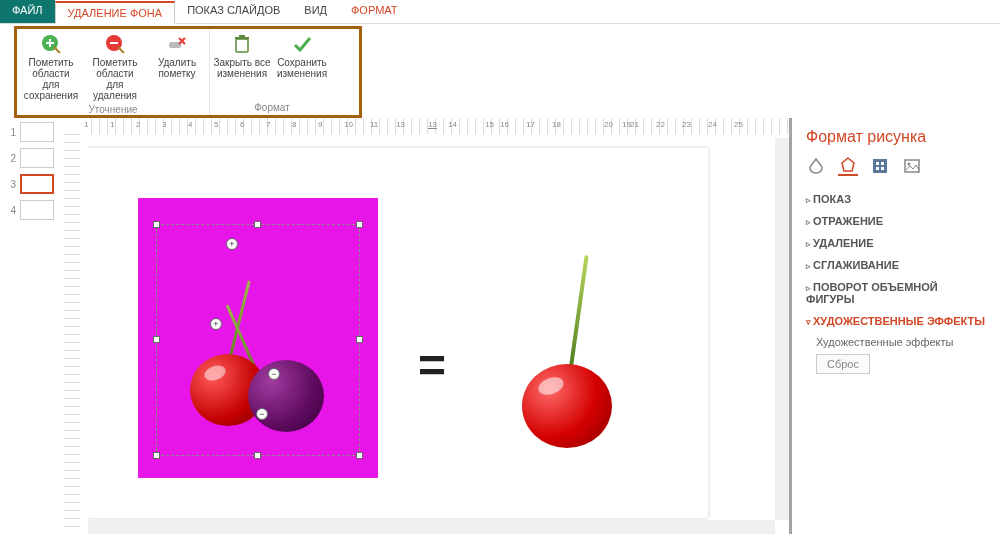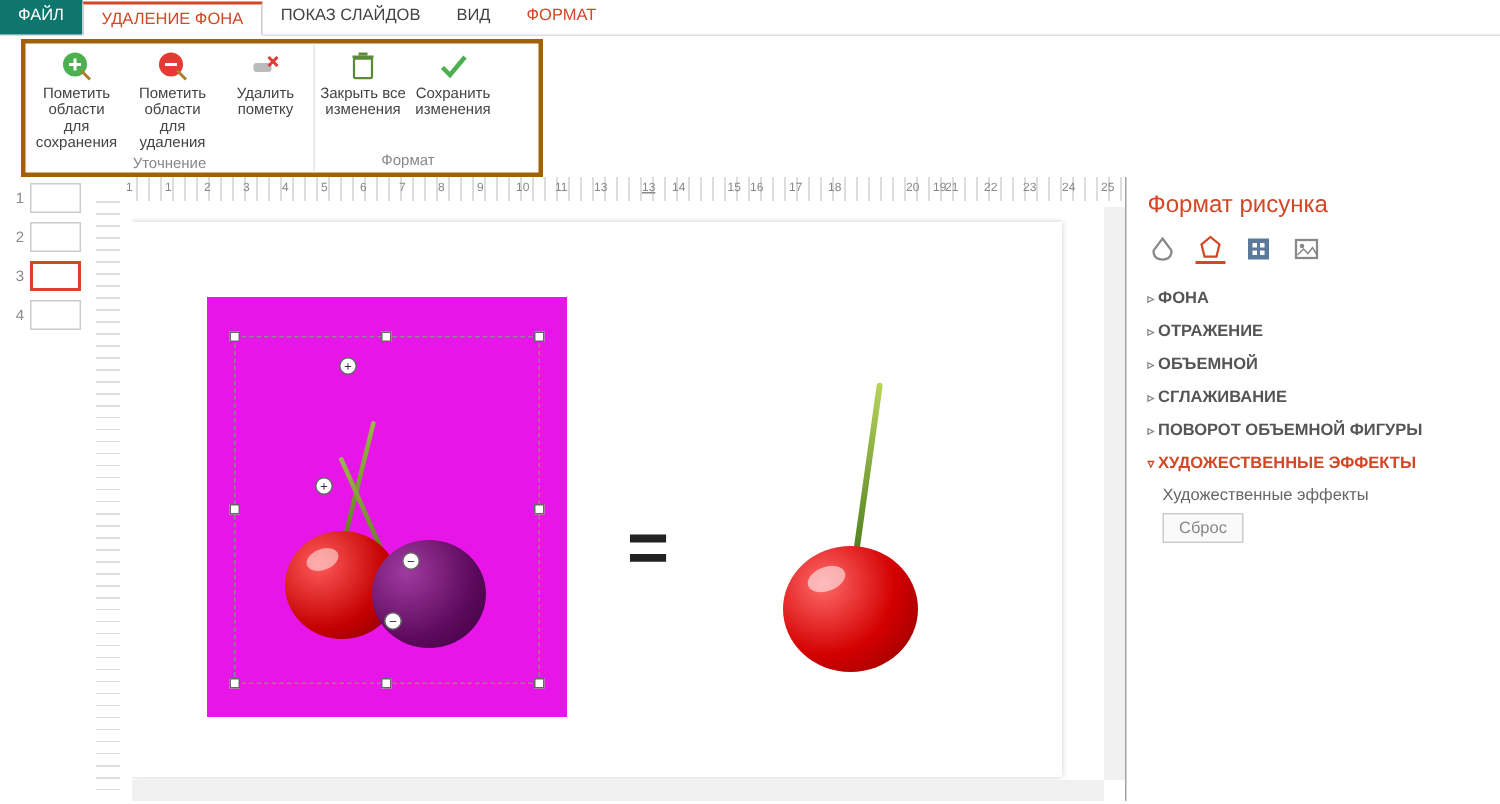--- a/index.html
+++ b/index.html
@@ -45,21 +45,21 @@
 .c1 .f2{width:76px;height:72px;background:radial-gradient(circle at 30% 30%,#a03ba0,#5e0a5e 60%,#3a003a);bottom:46px;left:110px}
 .mark{position:absolute;width:12px;height:12px;border-radius:50%;background:#fff;border:1px solid #666;font-size:9px;line-height:10px;text-align:center;color:#333}
 .eq{position:absolute;top:190px;left:330px;font-size:48px;font-weight:900;color:#222}
 .c2{position:absolute;top:100px;left:420px}
 .c2 .stem{height:120px;width:4px;background:linear-gradient(#b8d45a,#4a7a1e);bottom:74px;left:60px;transform:rotate(8deg)}
 .c2 .fruit{width:90px;height:84px;background:radial-gradient(circle at 30% 30%,#ff6a6a,#d40000 55%,#8a0000);bottom:0;left:14px}
 .c2 .fruit::after{content:"";position:absolute;width:26px;height:16px;background:rgba(255,255,255,0.55);border-radius:50%;top:14px;left:16px;transform:rotate(-20deg)}
 .sbar{position:absolute;background:#f0f0f0}
 .sbar.v{top:20px;right:0;width:14px;bottom:14px}
 .sbar.h{bottom:0;left:24px;right:14px;height:14px}
-.side{width:250px;border-left:1px solid #a3a3a3;padding:10px 14px}
+.side{width:211px;border-left:3px solid #a3a3a3;padding:10px 14px}
 .side h2{font-size:16px;font-weight:400;color:#d24726;margin-bottom:10px}
 .sideicons{display:flex;gap:12px;margin-bottom:12px}
 .sideicons .si{width:20px;height:20px;display:flex;align-items:center;justify-content:center;cursor:pointer}
 .sideicons .si.sel{border-bottom:2px solid #d24726}
 .accitem{padding:5px 0;font-size:11px;font-weight:600;color:#555;cursor:pointer}
 .accitem::before{content:"▹ ";color:#888;font-size:9px}
 .accitem.open{color:#d24726}
 .accitem.open::before{content:"▿ ";color:#d24726}
 .accbody{padding:4px 0 8px 10px;font-size:11px;color:#666}
 .resetbtn{margin-top:6px;padding:3px 10px;border:1px solid #ccc;background:#fafafa;font-size:11px;color:#888;cursor:pointer}
@@ -246,22 +246,22 @@
         </div>
       <div class="si">
           <svg width="18" height="18">
             <rect x="2" y="3" width="14" height="12" fill="none" stroke="#888" stroke-width="1.5"></rect>
             <circle cx="6" cy="7" r="1.5" fill="#888"></circle>
             <path d="M3 13 L7 9 L10 12 L13 8 L16 13" fill="none" stroke="#888"></path>
           </svg>
         </div>
     </div>
     <div id="accordion">
-        <div class="accitem">ФОНА</div>
+        <div class="accitem">ПОКАЗ</div>
         <div class="accitem">ОТРАЖЕНИЕ</div>
-        <div class="accitem">ОБЪЕМНОЙ</div>
+        <div class="accitem">УДАЛЕНИЕ</div>
         <div class="accitem">СГЛАЖИВАНИЕ</div>
         <div class="accitem">ПОВОРОТ ОБЪЕМНОЙ ФИГУРЫ</div>
         <div class="accitem open">ХУДОЖЕСТВЕННЫЕ ЭФФЕКТЫ</div>
         <div class="accbody"><div>Художественные эффекты</div><button class="resetbtn">Сброс</button></div>
       </div>
   </div>
 </div>
 
 </body></html>

